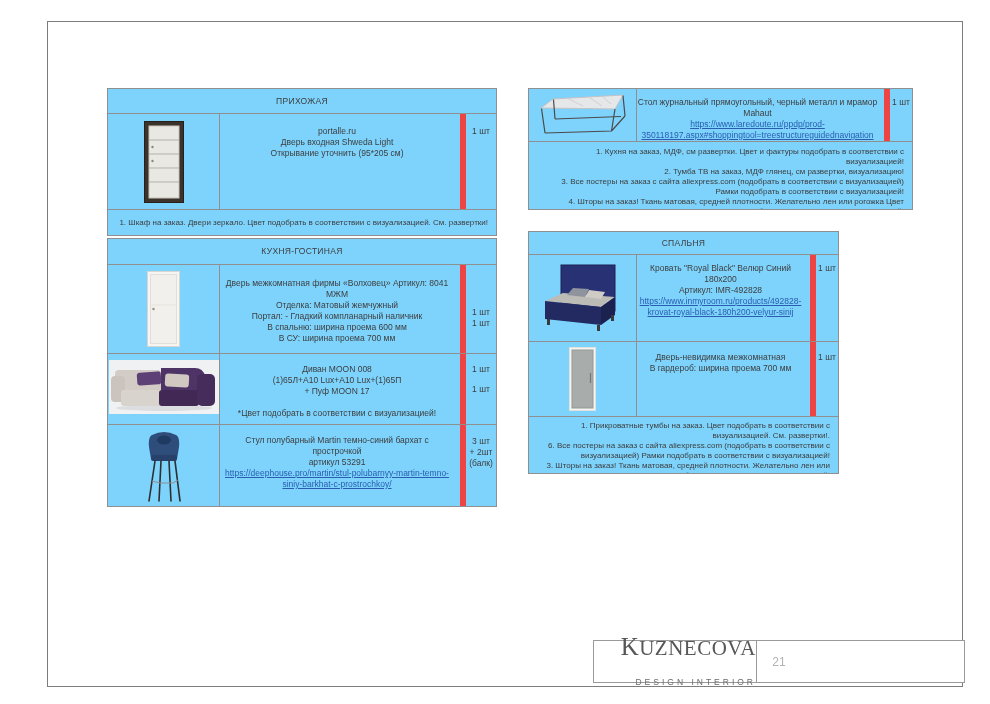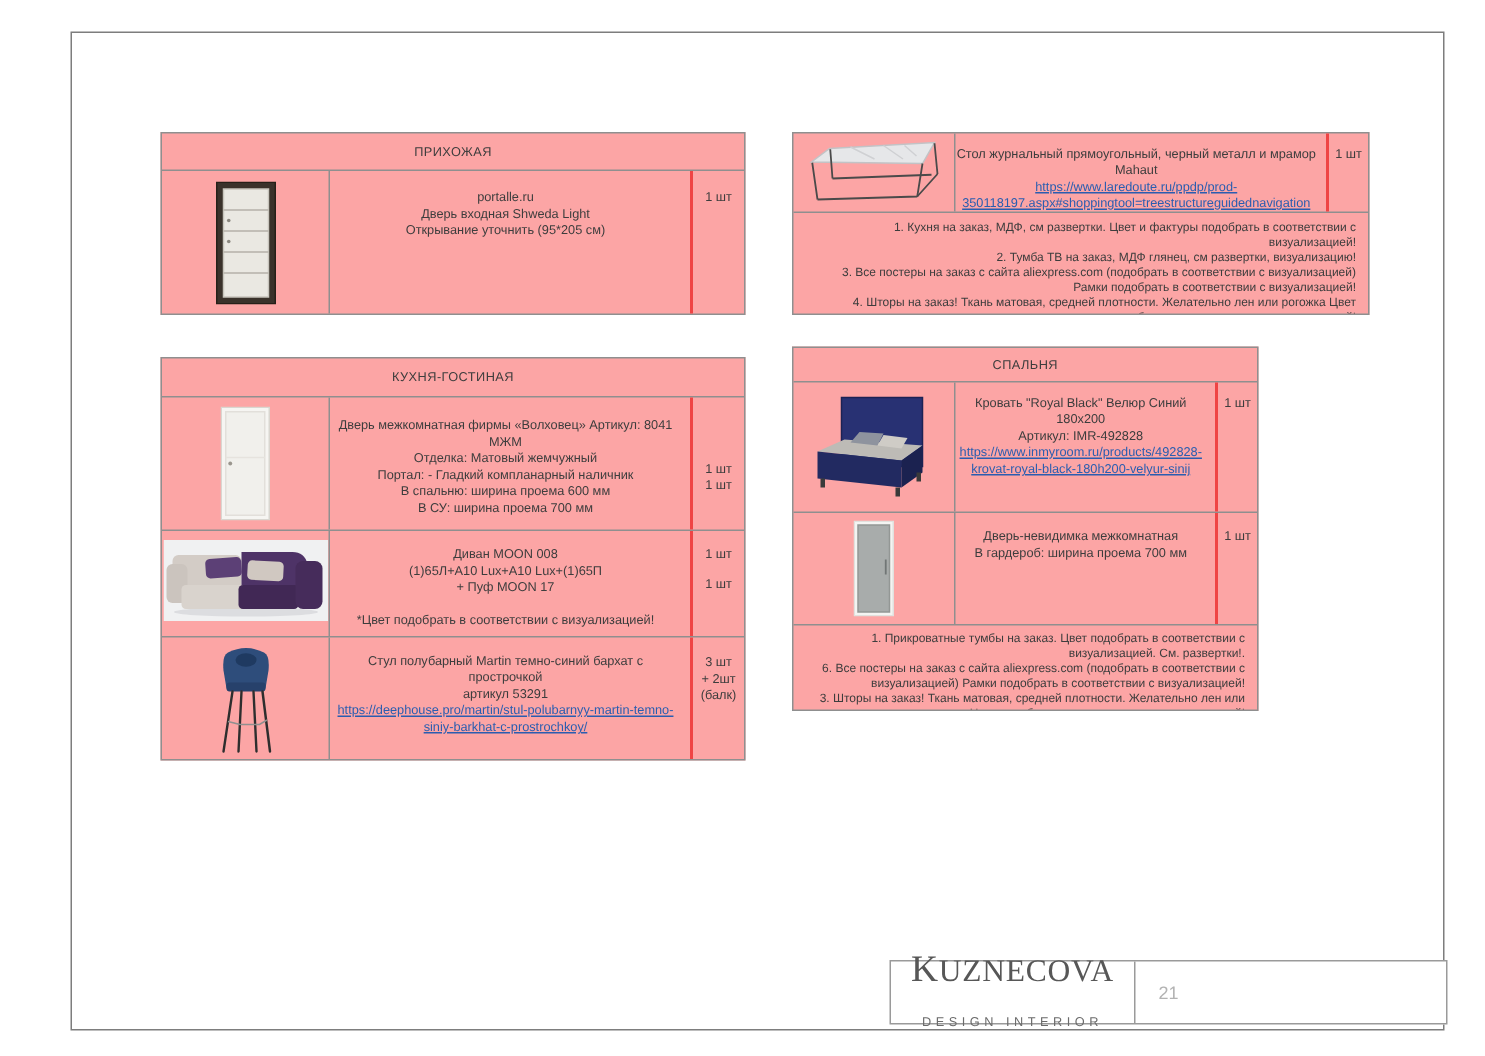--- a/index.html
+++ b/index.html
@@ -1,28 +1,28 @@
 <!DOCTYPE html>
 <html><head>
 <meta charset="utf-8">
 <style>
   * { margin:0; padding:0; box-sizing:border-box; }
   html,body { background:#fff; }
   body { width:990px; height:704px; font-family:"Liberation Sans","DejaVu Sans",sans-serif; color:#3d3d3d; }
   .page { position:relative; width:990px; height:704px; background:#fff; overflow:hidden; }
   .page-border { position:absolute; left:47px; top:21px; width:916px; height:666px; border:1px solid #7d7d7d; }
 
-  .spec-table { position:absolute; background:#fca5a5; border:1px solid #8f8f8f; font-size:8.5px; line-height:11px; }
+  .spec-table { position:absolute; background:#7dd3fc; border:1px solid #8f8f8f; font-size:8.5px; line-height:11px; }
   .t-row { display:flex; border-top:1px solid #8f8f8f; }
   .t-row:first-child { border-top:none; }
   .t-head { align-items:center; justify-content:center; text-align:center; letter-spacing:.3px; }
   .c { overflow:hidden; }
   .c-img { display:flex; justify-content:center; }
   .c-txt { flex:1; border-left:1px solid #8f8f8f; text-align:center; }
-  .c-qty { border-left:2px solid #ef4444; text-align:center; }
+  .c-qty { border-left:6px solid #ef4444; text-align:center; }
   .c-note { flex:1; text-align:right; font-size:8px; line-height:10px; padding:6px 8px 0 8px; }
 
   .lt .c-img { width:111px; }
   .lt .c-qty { width:36px; }
   .rt .c-img { width:107px; }
   .rt .c-qty { width:28px; }
 
   a.doclink { color:#2a5db0; text-decoration:underline; overflow-wrap:break-word; word-break:break-word; display:inline-block; max-width:100%; }
   .gap-line { margin-top:11px; }
   .qg { margin-top:9px; }
@@ -33,21 +33,21 @@
   .h-ct { height:52px; } .h-ctnotes { height:68px; }
   .h-head3 { height:22px; } .h-bed { height:87px; } .h-gdoor { height:75px; } .h-bnotes { height:57px; } .pt8{padding-top:8px;} .pt10{padding-top:10px;} .pt12{padding-top:12px;}
   .pt13{padding-top:13px;} .pt11{padding-top:11px;} .pt42{padding-top:42px;}
   .px6{padding-left:0;padding-right:6px;}
 
   
   .footer { position:absolute; left:593px; top:640px; width:372px; height:43px; display:flex; border:1px solid #9a9a9a; background:#fff; }
   .f-cell { border-left:1px solid #9a9a9a; display:flex; flex-direction:column; align-items:center; justify-content:center; }
   .f-cell:first-child { border-left:none; }
   .f-title { width:163px; color:#a6a6a6; font-size:10.5px; line-height:13px; letter-spacing:1px; text-align:center; }
-  .f-logo { width:162px; }
+  .f-logo { width:162px;align-items:flex-end; }
   .f-page { width:45px; color:#b3b3b3; font-size:12px; font-weight:300; }
   .brand-name { display:block; font-family:"Liberation Serif","DejaVu Serif",serif; font-size:21px; color:#575757; letter-spacing:.5px; line-height:20px; }
   .brand-name::first-letter { font-size:25px; }
   .brand-sub { display:block; font-size:8.5px; color:#6b6b6b; letter-spacing:3px; margin-top:19px; }
 </style>
 </head>
 <body>
 
 <div class="page">
   <div class="page-border"></div>
@@ -72,20 +72,23 @@
         </svg>
       </div>
       <div class="c c-txt pt12 px6">
         <div>portalle.ru</div>
         <div>Дверь входная Shweda Light</div>
         <div>Открывание уточнить (95*205 см)</div>
       </div>
       <div class="c c-qty pt12">
         <div>1 шт</div>
       </div>
+    </div>
+    <div class="t-row h-note1">
+      <div class="c c-note" style="padding-top:8px">1.   Шкаф на заказ. Двери зеркало. Цвет подобрать в соответствии с визуализацией. См. развертки!</div>
     </div>
   </div>
 
   <div class="spec-table lt" style="left:107px; top:238px; width:390px;">
     <div class="t-row t-head h-head2">
       <span>КУХНЯ-ГОСТИНАЯ</span>
     </div>
     <div class="t-row h-door2">
       <div class="c c-img">
         <svg width="33" height="76" viewBox="0 0 33 76" style="margin-top:6px">

